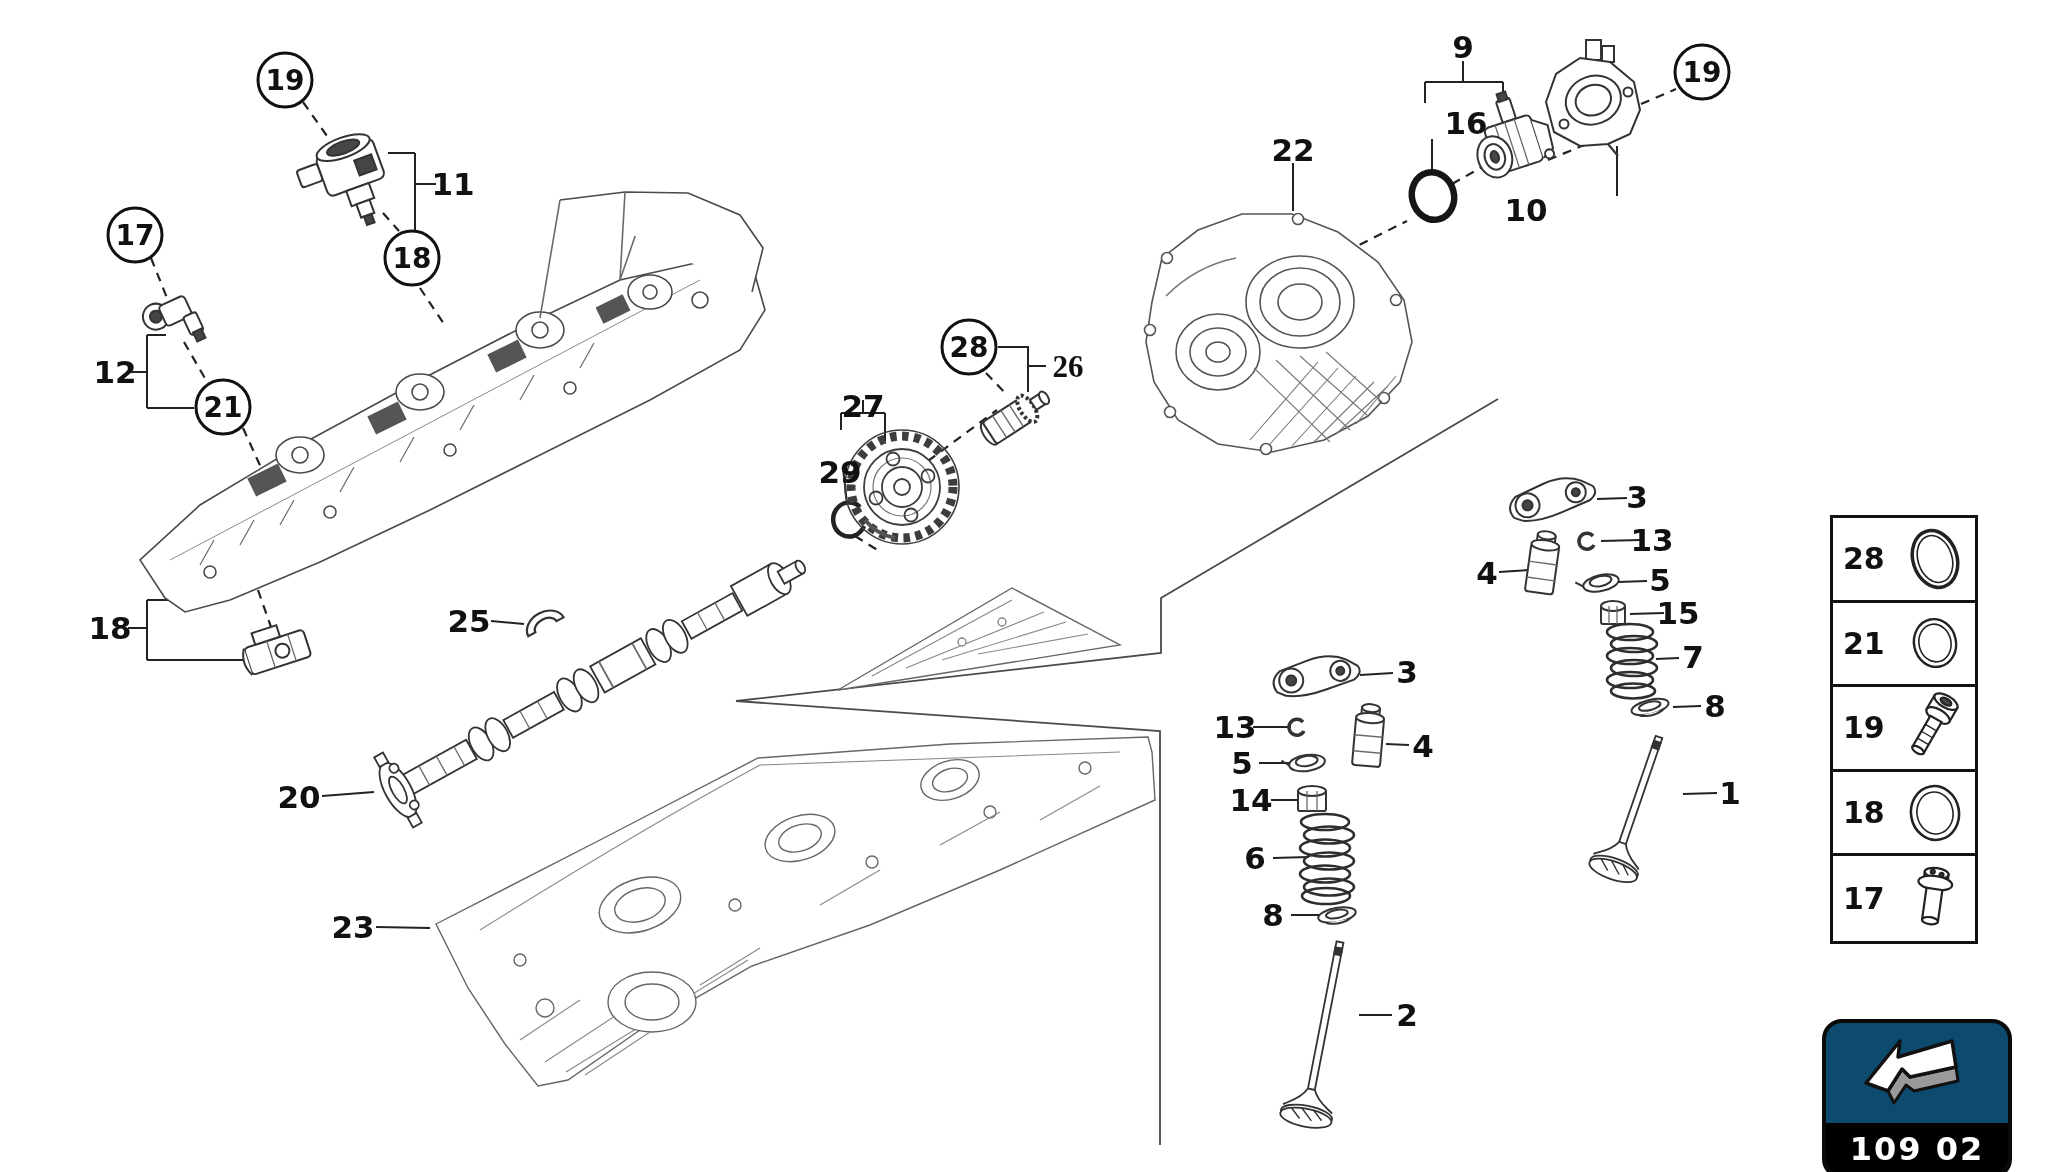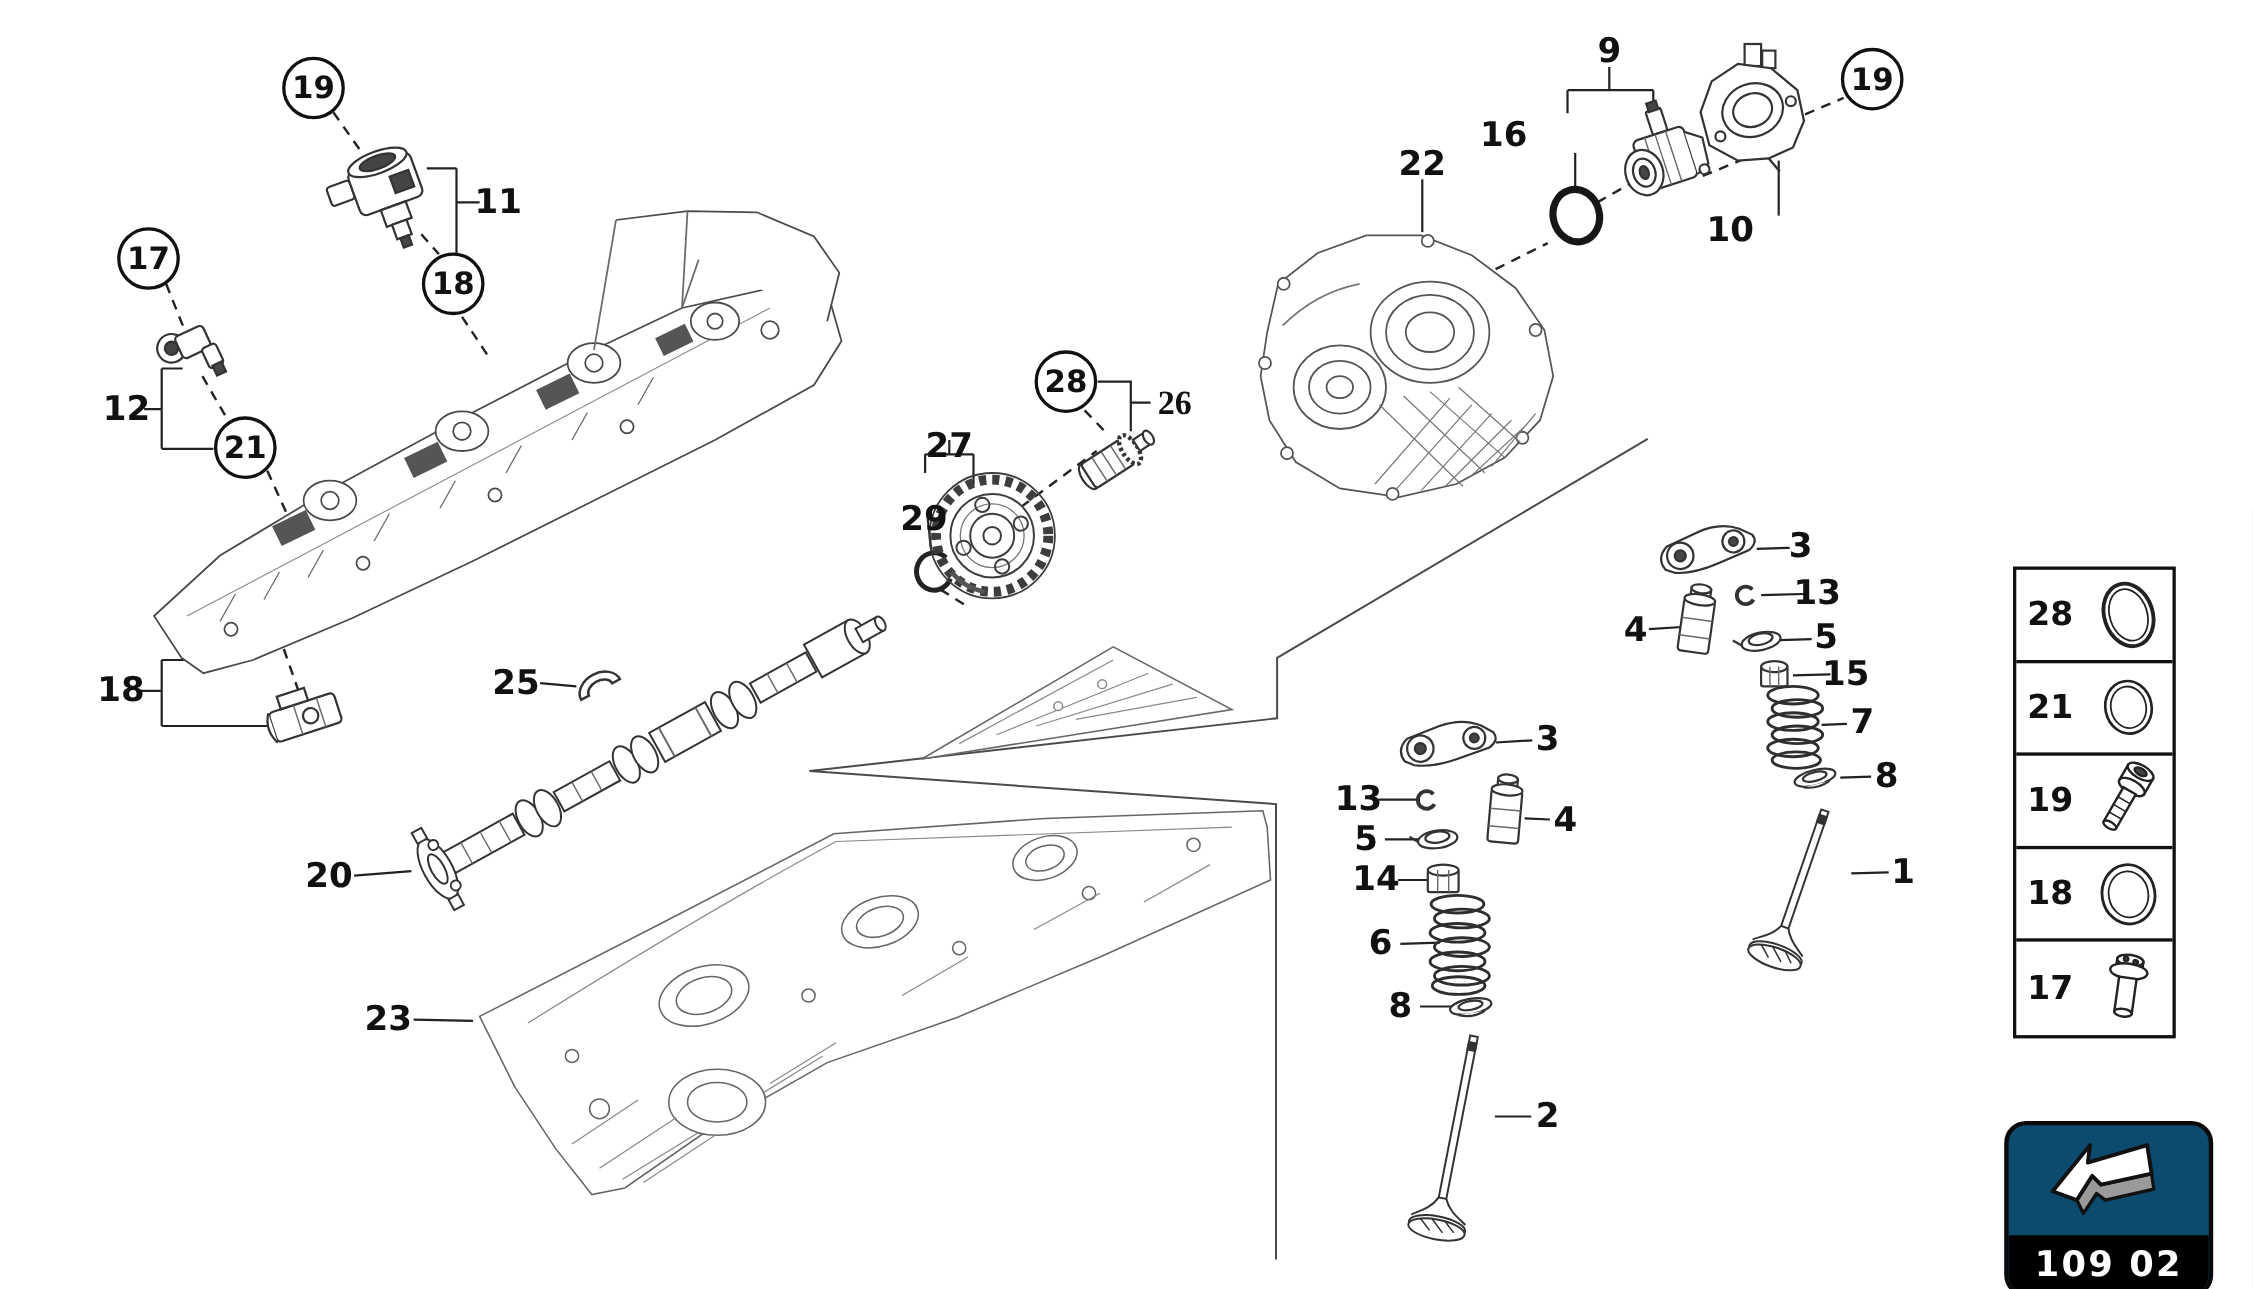--- a/index.html
+++ b/index.html
@@ -361,23 +361,23 @@
       <div class="callout circled" style="left: 223px; top: 407px;">21</div>
       <div class="callout" style="left: 110px; top: 628px;">18</div>
       <div class="callout" style="left: 299px; top: 797px;">20</div>
       <div class="callout" style="left: 469px; top: 621px;">25</div>
       <div class="callout" style="left: 353px; top: 927px;">23</div>
       <div class="callout" style="left: 863px; top: 406px;">27</div>
       <div class="callout" style="left: 840px; top: 472px;">29</div>
       <div class="callout circled" style="left: 969px; top: 347px;">28</div>
       <div class="callout" style="left: 1068px; top: 366px; font-family: Liberation Serif, serif;">26</div>
       <div class="callout" style="left: 1463px; top: 47px;">9</div>
-      <div class="callout" style="left: 1367px; top: 123px; text-align: right;">16</div>
+      <div class="callout" style="left: 1466px; top: 123px; text-align: right;">16</div>
       <div class="callout" style="left: 1293px; top: 150px;">22</div>
-      <div class="callout" style="left: 1573px; top: 210px;">10</div>
+      <div class="callout" style="left: 1526px; top: 210px;">10</div>
       <div class="callout circled" style="left: 1702px; top: 72px;">19</div>
       <div class="callout" style="left: 1637px; top: 497px;">3</div>
       <div class="callout" style="left: 1652px; top: 540px;">13</div>
       <div class="callout" style="left: 1487px; top: 573px;">4</div>
       <div class="callout" style="left: 1660px; top: 580px;">5</div>
       <div class="callout" style="left: 1678px; top: 613px; text-align: right;">15</div>
       <div class="callout" style="left: 1693px; top: 657px;">7</div>
       <div class="callout" style="left: 1715px; top: 706px;">8</div>
       <div class="callout" style="left: 1730px; top: 793px;">1</div>
       <div class="callout" style="left: 1407px; top: 672px;">3</div>

